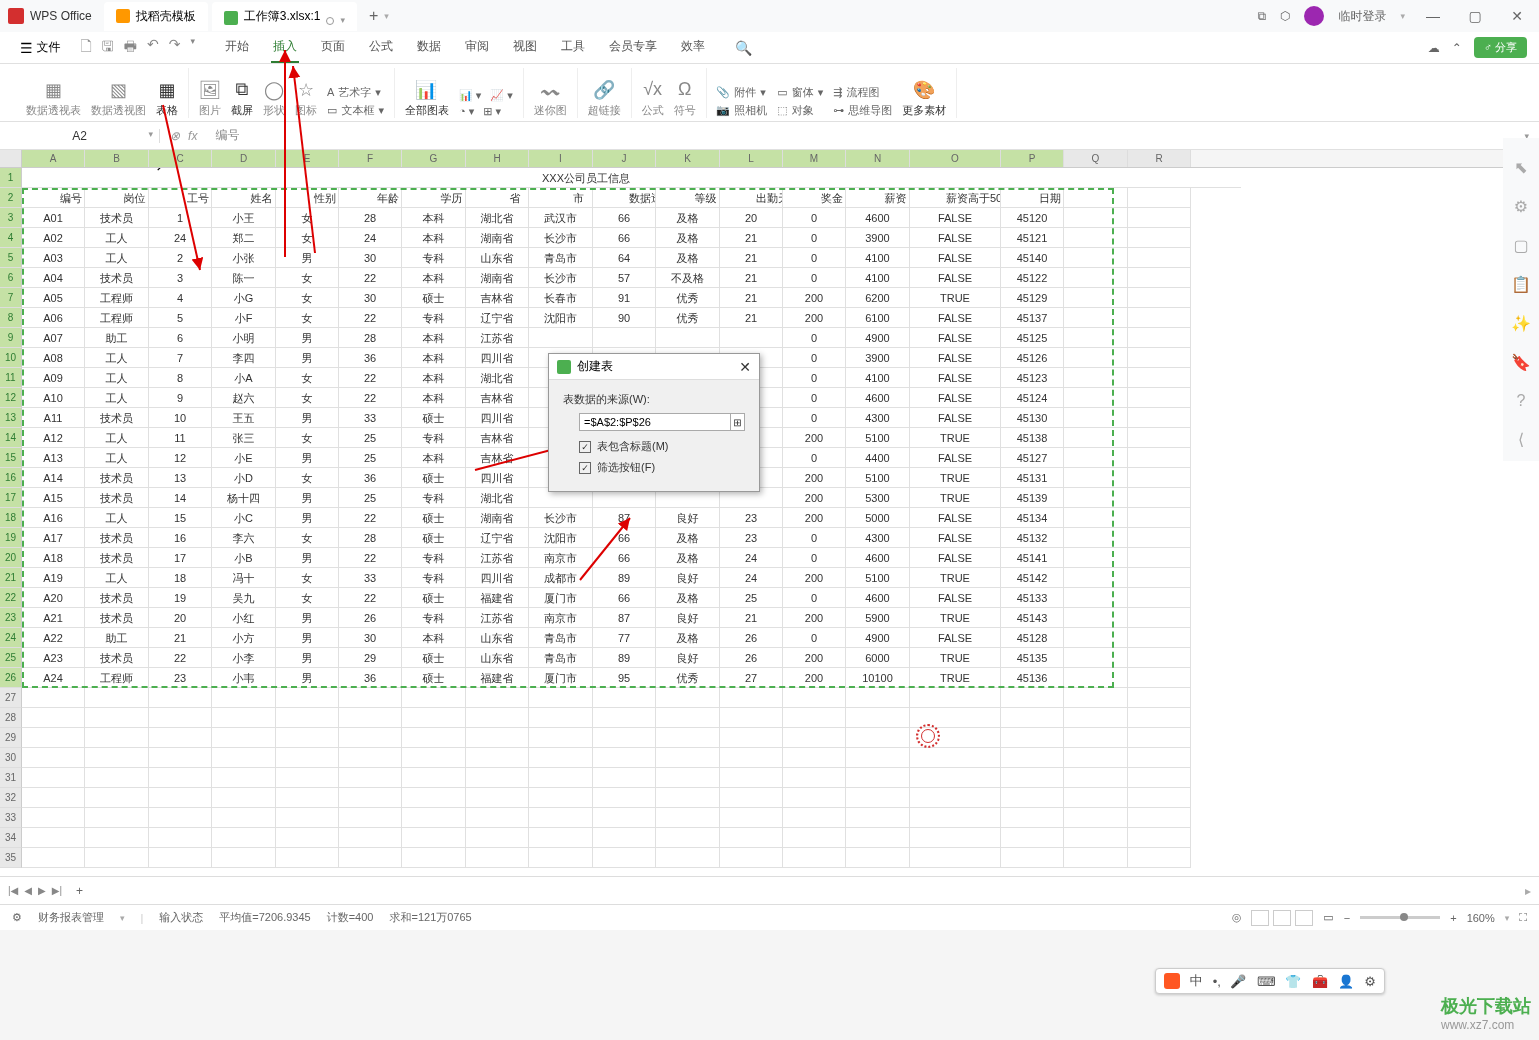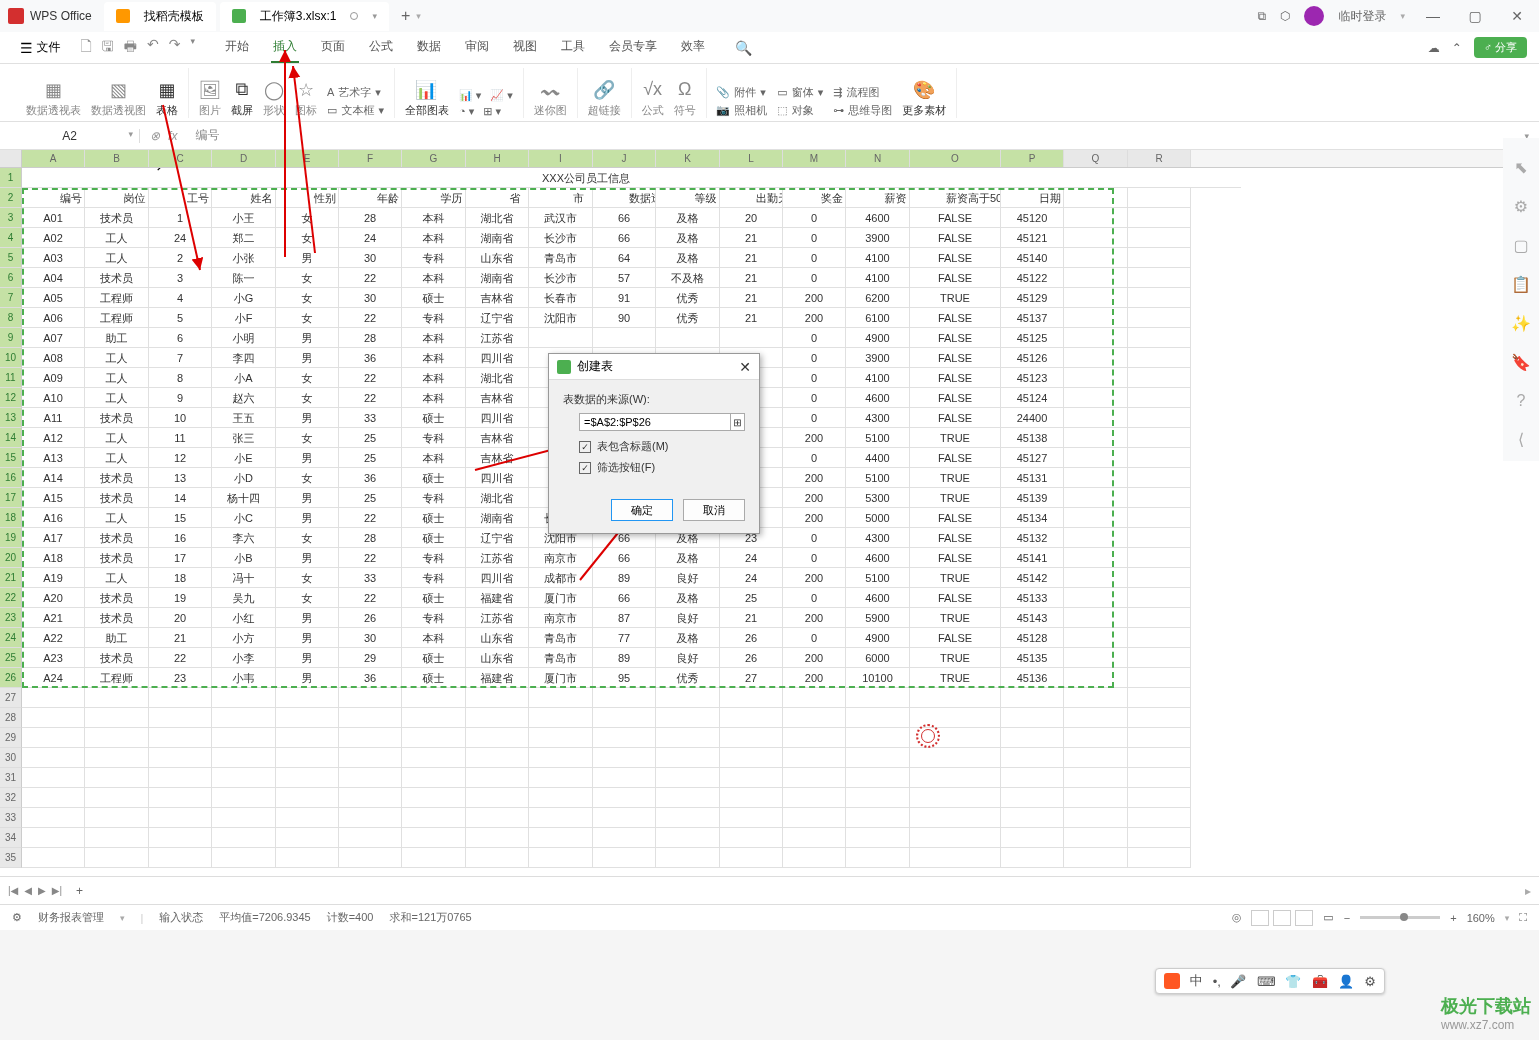--- a/index.html
+++ b/index.html
@@ -7,23 +7,23 @@
 
 
 .watermark { position: absolute; bottom: 8px; right: 8px; z-index: 1000; }
 .watermark-logo { color: #4caf50; font-size: 18px; font-weight: bold; }
 .watermark-sub { color: #999; font-size: 12px; }
 
 
 .titlebar { height: 32px; background: #f8f9fa; display: flex; align-items: center; padding: 0 8px; }
 .wps-logo { width: 16px; height: 16px; background: #d32f2f; border-radius: 2px; margin-right: 6px; }
 .app-name { font-size: 12px; color: #333; margin-right: 12px; }
-.tab { display: flex; align-items: center; padding: 6px 12px; border-radius: 4px 4px 0 0; margin-right: 4px; gap: 14px; }
+.tab { display: flex; align-items: center; padding: 6px 12px; border-radius: 4px 4px 0 0; margin-right: 4px; gap: 6px; }
 .tab.tpl { background: #fff; }
-.tab.doc { background: #fff; }
+.tab.doc { background: #fff; align-items: flex-end; }
 .tab-icon-tpl { width: 14px; height: 14px; background: #ff9800; border-radius: 2px; }
 .tab-icon-xls { width: 14px; height: 14px; background: #4caf50; border-radius: 2px; }
 .tab-marker { width: 8px; height: 8px; border: 1px solid #999; border-radius: 50%; }
 .tab-add { margin-left: 8px; color: #666; font-size: 16px; }
 .title-right { margin-left: auto; display: flex; align-items: center; gap: 14px; color: #666; }
 .user-avatar { width: 20px; height: 20px; border-radius: 50%; background: #9c27b0; }
 .win-btn { width: 28px; text-align: center; font-size: 14px; }
 
 
 .menubar { height: 32px; background: #fff; display: flex; align-items: center; padding: 0 12px; gap: 4px; border-bottom: 1px solid #e0e0e0; }
@@ -40,21 +40,21 @@
 .ribbon { height: 58px; background: #fff; display: flex; align-items: center; padding: 4px 16px; border-bottom: 1px solid #e0e0e0; }
 .ribbon-group { display: flex; align-items: flex-end; gap: 10px; padding: 0 10px; border-right: 1px solid #eee; height: 50px; }
 .ribbon-btn { display: flex; flex-direction: column; align-items: center; gap: 2px; color: #888; font-size: 11px; }
 .ribbon-btn.active { color: #333; }
 .ribbon-icon { width: 22px; height: 22px; display: flex; align-items: center; justify-content: center; font-size: 18px; }
 .ribbon-mini { display: flex; flex-direction: column; gap: 3px; font-size: 11px; color: #666; }
 .ribbon-mini-item { display: flex; align-items: center; gap: 4px; }
 
 
 .formula-bar { height: 28px; background: #fff; display: flex; align-items: center; border-bottom: 1px solid #e0e0e0; }
-.name-box { width: 140px; padding: 0 8px; border-right: 1px solid #ddd; color: #333; text-align: center; position: relative; }
+.name-box { width: 160px; padding: 0 8px; border-right: 1px solid #ddd; color: #333; text-align: center; position: relative; }
 .name-box-arrow { position: absolute; right: 6px; color: #999; font-size: 9px; }
 .fx-icons { display: flex; gap: 8px; padding: 0 10px; color: #999; font-style: italic; }
 .formula-input { flex: 1; padding: 0 8px; color: #888; }
 
 
 .col-headers { height: 18px; display: flex; background: #f5f5f5; border-bottom: 1px solid #ccc; position: relative; }
 .row-header-corner { width: 22px; background: #e8e8e8; border-right: 1px solid #ccc; }
 .col-header { border-right: 1px solid #ddd; text-align: center; font-size: 10px; color: #666; line-height: 18px; background: #e8e8e8; }
 .col-header.sel { background: #c5e1a5; }
 
@@ -570,21 +570,21 @@
         <div class="cell col-F">33</div>
         <div class="cell col-G">硕士</div>
         <div class="cell col-H">四川省</div>
         <div class="cell col-I"></div>
         <div class="cell col-J"></div>
         <div class="cell col-K"></div>
         <div class="cell col-L"></div>
         <div class="cell col-M">0</div>
         <div class="cell col-N">4300</div>
         <div class="cell col-O">FALSE</div>
-        <div class="cell col-P">24400</div>
+        <div class="cell col-P">45130</div>
         <div class="cell col-Q"></div>
         <div class="cell col-R"></div>
       </div>
       <div class="row">
         <div class="row-header sel">14</div>
         <div class="cell col-A">A12</div>
         <div class="cell col-B">工人</div>
         <div class="cell col-C">11</div>
         <div class="cell col-D">张三</div>
         <div class="cell col-E">女</div>
@@ -1064,24 +1064,20 @@
         </div>
     </div>
     <div class="dialog-check">
       <div class="dialog-checkbox">✓</div>
       <span>表包含标题(M)</span>
     </div>
     <div class="dialog-check">
       <div class="dialog-checkbox">✓</div>
       <span>筛选按钮(F)</span>
     </div>
-  </div>
-  <div class="dialog-btns">
-    <button class="dialog-btn primary">确定</button>
-    <button class="dialog-btn">取消</button>
   </div>
 </div>
 
 <div class="red-arrow" style="left:155px;top:100px">
   <svg width="60" height="180">
       <defs>
         <marker id="ah1" markerWidth="8" markerHeight="8" refX="6" refY="3" orient="auto">
           <path d="M0,0 L6,3 L0,6 Z" fill="#d00"></path>
         </marker>
       </defs>

